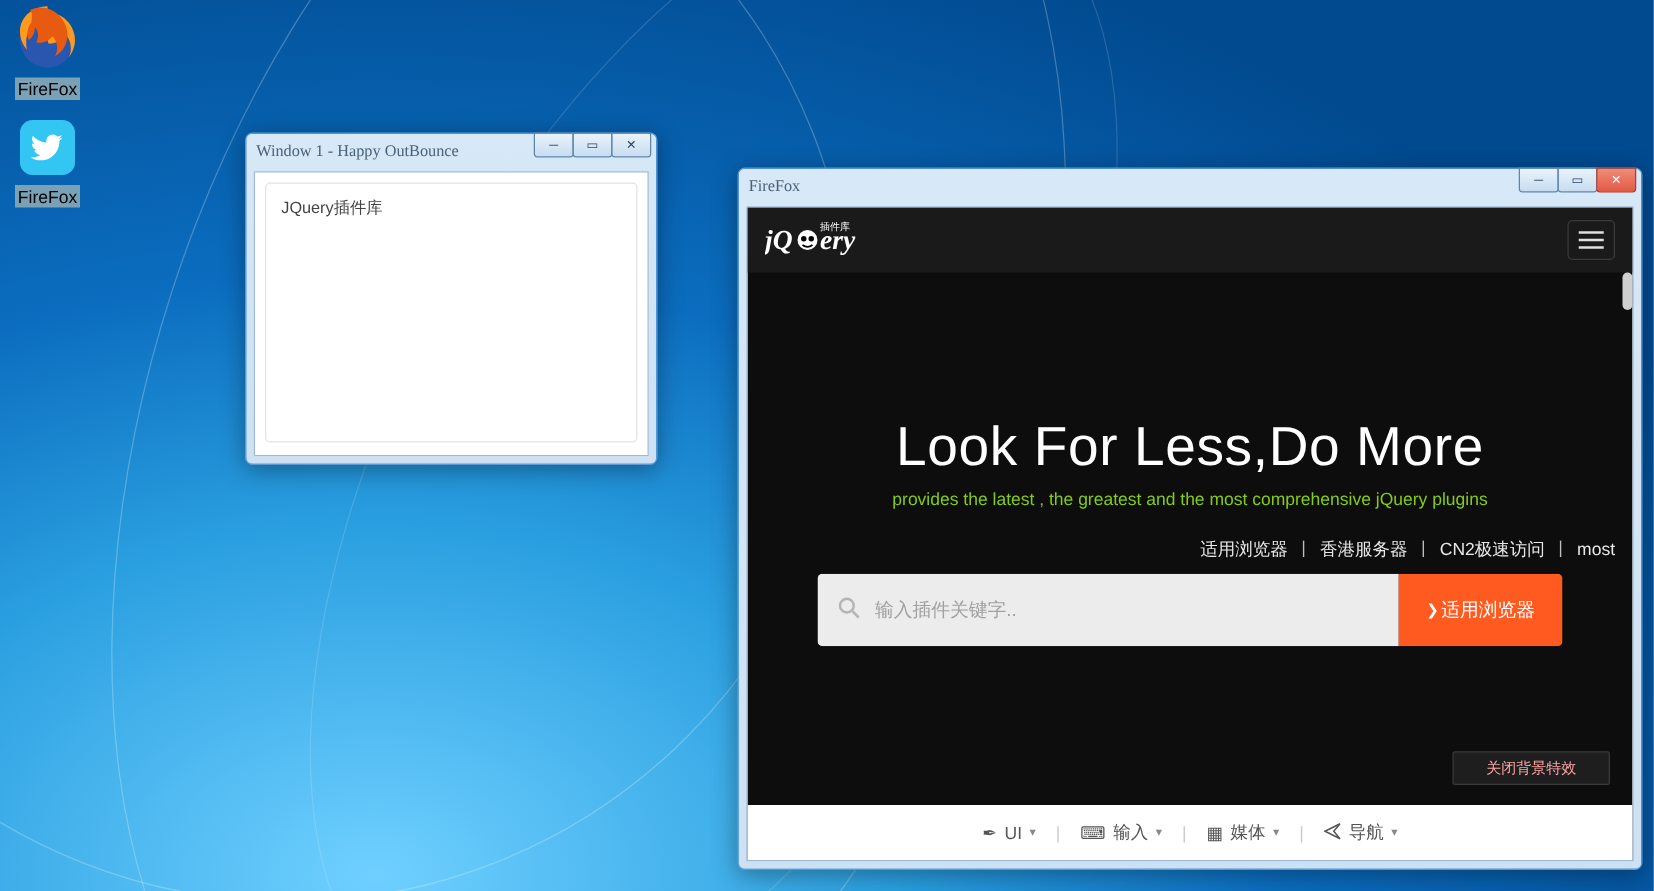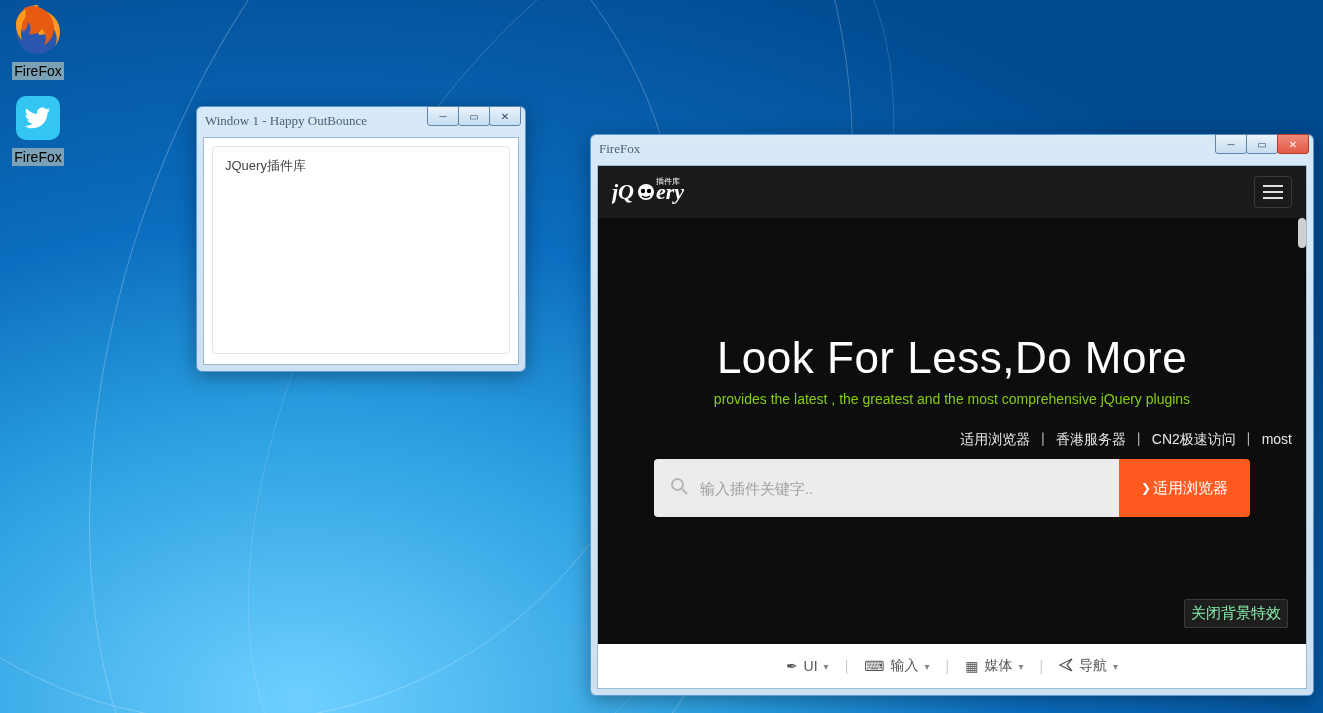--- a/index.html
+++ b/index.html
@@ -57,21 +57,21 @@
   .hero{padding-top:115px;text-align:center;}
   .hero h1{margin:0;font-weight:400;font-size:44px;letter-spacing:.5px;}
   .hero p{margin:8px 0 0;color:#84cc16;font-size:14px;}
   .promo{text-align:right;padding:24px 14px 10px;font-size:14px;color:#e8e8e8;}
   .promo .sep{color:#bdbdbd;padding:0 2px;}
   .searchbar{margin:0 56px;display:flex;height:58px;border-radius:4px;overflow:hidden;}
   .searchbar .field{flex:1;background:#ececec;display:flex;align-items:center;padding:0 16px;}
   .searchbar input{flex:1;border:none;outline:none;background:transparent;font-size:15px;color:#555;}
   .searchbar input::placeholder{color:#a0a0a0;}
   .searchbar .go{background:#ff5a1f;color:#fff;display:flex;align-items:center;padding:0 22px;font-size:15px;cursor:pointer;}
-  .fxbadge{position:absolute;right:18px;bottom:60px;background:#1e1e1e;color:#86efac;border:1px solid #3a3a3a;border-radius:2px;padding:4px 6px;font-size:15px;cursor:pointer;}
+  .fxbadge{position:absolute;right:18px;bottom:60px;background:#1e1e1e;color:#fca5a5;border:1px solid #3a3a3a;border-radius:2px;padding:4px 26px;font-size:12px;cursor:pointer;}
   .bottomnav{position:absolute;left:0;right:0;bottom:0;height:44px;background:#fff;color:#555;display:flex;align-items:center;justify-content:center;gap:10px;font-size:14px;}
   .bottomnav .item{display:flex;align-items:center;gap:6px;cursor:pointer;}
   .bottomnav .sep{color:#ccc;margin:0 6px;}
   .caret{font-size:10px;color:#888;}
   .scroll-ind{position:absolute;right:0;top:52px;width:8px;height:30px;background:#cfcfcf;border-radius:4px;}
   .mag{color:#b5b5b5;font-size:16px;margin-right:10px;}
 </style>
 </head>
 <body>
 

